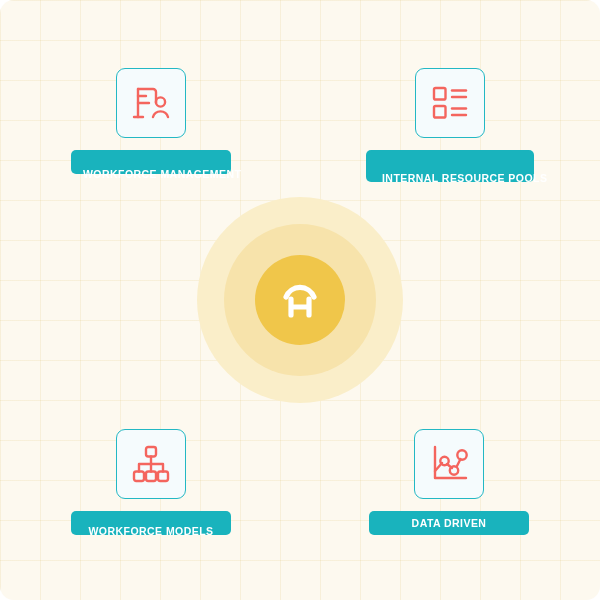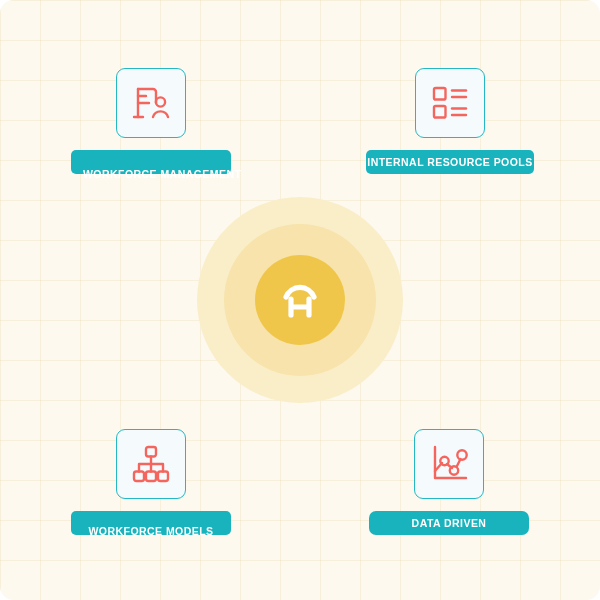--- a/index.html
+++ b/index.html
@@ -105,23 +105,23 @@
     white-space: nowrap;
   }
 
   
   .node-wm   { left: 71px;  top: 68px;  width: 160px; }
   .node-irp  { left: 366px; top: 68px;  width: 168px; }
   .node-wmod { left: 71px;  top: 429px; width: 160px; }
   .node-dd   { left: 369px; top: 429px; width: 160px; }
 
   .node-wm   .node-badge { width: 160px; padding: 12px; }
-  .node-irp  .node-badge { width: 168px; padding: 0; }
+  .node-irp  .node-badge { width: 168px; padding: 16px; }
   .node-wmod .node-badge { width: 160px; padding: 8px; }
-  .node-dd   .node-badge { width: 160px; padding: 0; border-radius: 7px; }
+  .node-dd   .node-badge { width: 160px; padding: 0; }
 
   .node-wm   .node-card,
   .node-irp  .node-card,
   .node-wmod .node-card,
   .node-dd   .node-card { align-self: center; }
 </style>
 </head>
 <body>
 
 <div class="canvas">

